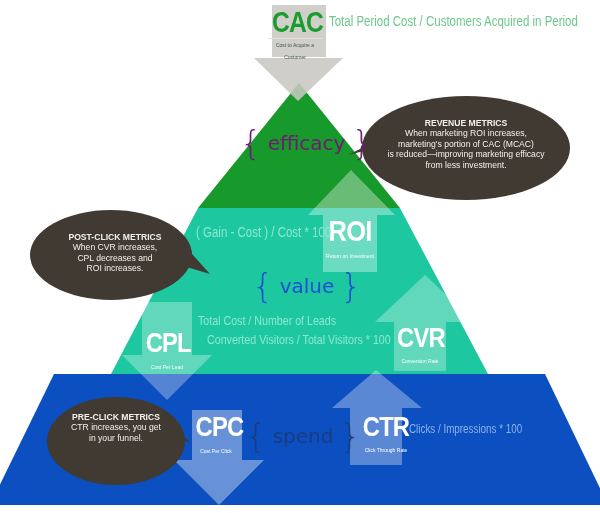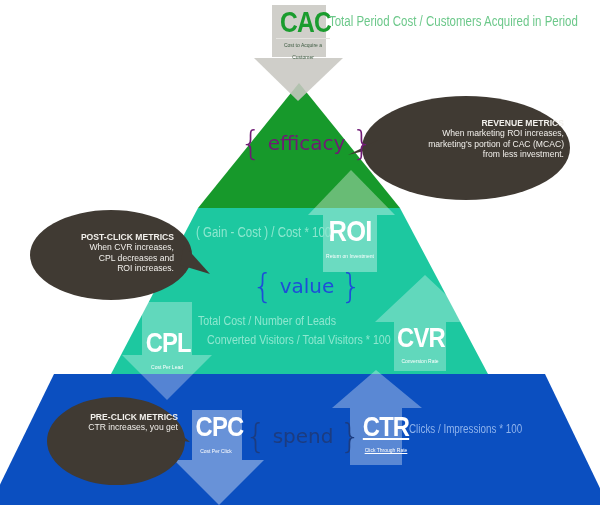--- a/index.html
+++ b/index.html
@@ -5,21 +5,21 @@
   html, body { margin:0; padding:0; background:#ffffff; }
   body { width:600px; height:513px; position:relative; overflow:hidden; font-family:"Liberation Sans", sans-serif; }
   svg.canvas { position:absolute; left:0; top:0; }
   .metric-box { position:absolute; text-align:center; color:#ffffff; }
   .metric-abbr { font-family:"Liberation Sans", sans-serif; font-weight:bold; letter-spacing:-1px; transform:scaleX(0.85); transform-origin:center; display:block; }
   .metric-sub { display:block; font-size:6px; }
   .formula { position:absolute; font-family:"Liberation Sans", sans-serif; white-space:nowrap; transform:scaleX(0.82); transform-origin:left center; }
   .brace-label { position:absolute; font-family:"DejaVu Sans", sans-serif; white-space:nowrap; text-align:center; }
   .brace-label .br { font-size:34px; font-weight:100; vertical-align:middle; }
   .brace-label .wd { font-size:20px; vertical-align:middle; padding:0 6px; }
-  .bubble { position:absolute; color:#f2f0ec; text-align:right; font-family:"Liberation Sans", sans-serif; font-size:8.6px; line-height:10.4px; }
+  .bubble { position:absolute; color:#f2f0ec; text-align:center; font-family:"Liberation Sans", sans-serif; font-size:8.6px; line-height:10.4px; }
   .bubble .bt { font-weight:bold; display:block; }
 </style>
 </head>
 <body>
 
 <svg class="canvas" width="600" height="513" viewBox="0 0 600 513">
 
   <polygon id="tier-bottom" points="54,374 545,374 608,505 -10,505" fill="#0b4fc0"></polygon>
   <polygon id="tier-middle" points="198,208 400,208 488,374 111,374" fill="#1dc8a0"></polygon>
   <polygon id="tier-top" points="299,83 400,208 198,208" fill="#17992b"></polygon>
@@ -61,21 +61,21 @@
   <g>
     <ellipse cx="111" cy="255" rx="81" ry="45" fill="#403a33"></ellipse>
     <polygon points="180,265 210,274 184,245" fill="#403a33"></polygon>
   </g>
   <g>
     <ellipse cx="116" cy="441" rx="69" ry="44" fill="#403a33"></ellipse>
     <polygon points="176,440 190,442 176,430" fill="#403a33"></polygon>
   </g>
 </svg>
 
-<div class="metric-box" style="left:276px;top:6px;width:54px;">
+<div class="metric-box" style="left:268px;top:6px;width:54px;">
   <span class="metric-abbr" style="font-size:29px;line-height:32px;color:#1a9c2e;">CAC</span>
   <span class="metric-sub" style="color:#3c5a40;font-size:5px;line-height:12px;border-top:1px solid #e4e3df;">Cost to Acquire a Customer</span>
 </div>
 <div class="formula" style="left:329px;top:13px;font-size:14px;color:#6cc88a;">Total Period Cost / Customers Acquired in Period</div>
 
 <div class="brace-label" style="left:240px;top:123px;color:#701a75;">
   <span class="br">{</span><span class="wd">efficacy</span><span class="br">}</span>
 </div>
 
 <div class="metric-box" style="left:323px;top:214px;width:54px;">
@@ -102,36 +102,38 @@
 
 <div class="metric-box" style="left:192px;top:411px;width:48px;">
   <span class="metric-abbr" style="font-size:28px;line-height:32px;">CPC</span>
   <span class="metric-sub" style="font-size:5px;line-height:16px;">Cost Per Click</span>
 </div>
 
 <div class="brace-label" style="left:245px;top:416px;color:#1c3c80;">
   <span class="br">{</span><span class="wd">spend</span><span class="br">}</span>
 </div>
 
-<div class="metric-box" style="left:350px;top:411px;width:72px;text-decoration:underline;">
+<div class="metric-box" style="left:350px;top:411px;width:72px;">
   <span class="metric-abbr" style="font-size:28px;line-height:32px;">CTR</span>
   <span class="metric-sub" style="font-size:5px;line-height:14px;">Click Through Rate</span>
 </div>
 <div class="formula" style="left:409px;top:422px;font-size:12px;color:#8fb3ec;">Clicks / Impressions * 100</div>
 
 <div class="bubble" style="left:368px;top:118px;width:196px;">
   <span class="bt">REVENUE METRICS</span>
   <span style="display:block">When marketing ROI increases,</span>
   <span style="display:block">marketing's portion of CAC (MCAC)</span>
+  <span style="display:block">is reduced—improving marketing efficacy</span>
   <span style="display:block">from less investment.</span>
 </div>
 
 <div class="bubble" style="left:56px;top:232px;width:118px;">
   <span class="bt">POST-CLICK METRICS</span>
   <span style="display:block">When CVR increases,</span>
   <span style="display:block">CPL decreases and</span>
   <span style="display:block">ROI increases.</span>
 </div>
 
 <div class="bubble" style="left:54px;top:412px;width:124px;">
   <span class="bt">PRE-CLICK METRICS</span>
   <span style="display:block">CTR increases, you get</span>
+  <span style="display:block">in your funnel.</span>
 </div>
 
 </body></html>

